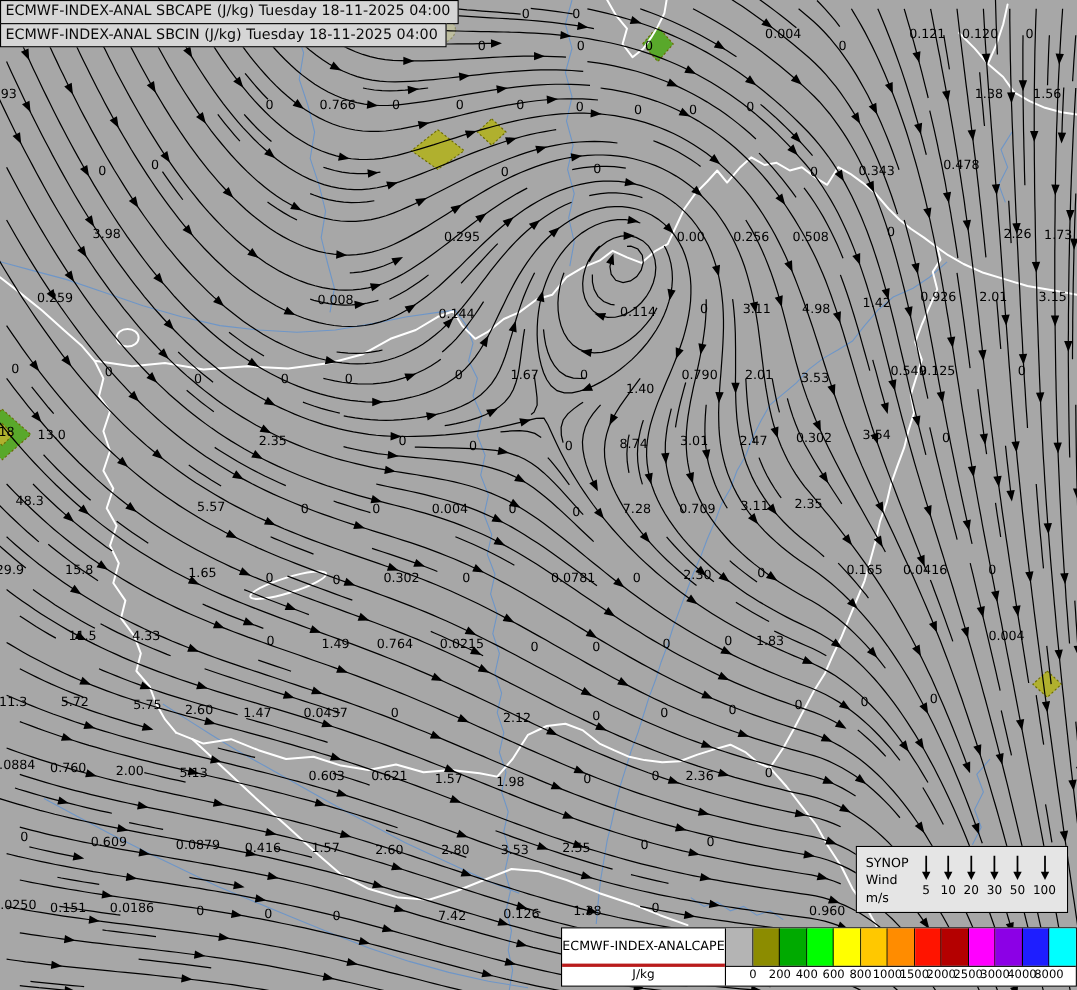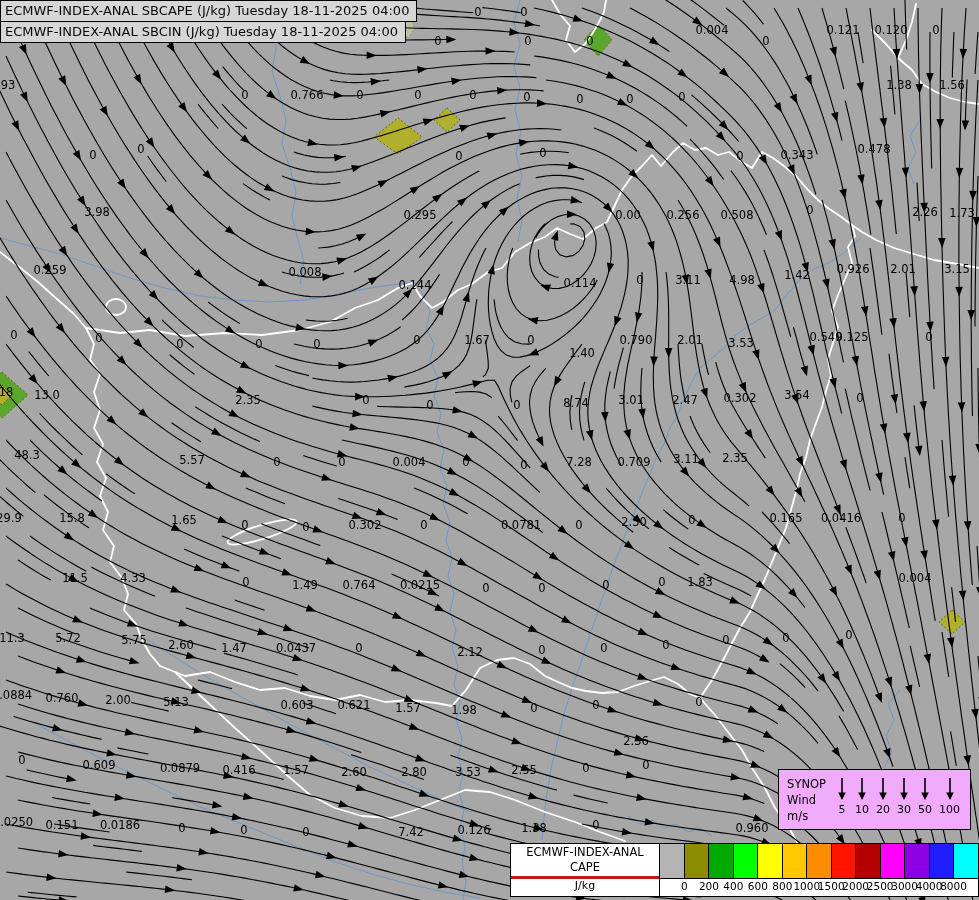--- a/index.html
+++ b/index.html
@@ -8,30 +8,30 @@
   #mapsvg{position:absolute;left:0;top:0;}
   #labels{position:absolute;left:0;top:0;width:979px;height:900px;pointer-events:none;}
   .mlabel{position:absolute;transform:translate(-50%,-50%);font-size:11.5px;color:#000;
           white-space:nowrap;line-height:1;}
   
   #titlebox{position:absolute;left:0;top:0;display:flex;flex-direction:column;align-items:flex-start;}
   .trow{background:#d6d6d6;border:1px solid #000;padding:2px 7px 3px 4px;font-size:13px;
         color:#0a0a0a;white-space:nowrap;margin-top:-1px;}
   .trow:first-child{margin-top:0;}
   
-  #windlegend{position:absolute;right:8px;bottom:70px;background:#f0abfc;border:1px solid #000;
+  #windlegend{position:absolute;right:8px;bottom:70px;background:#e5e5e5;border:1px solid #000;
               display:flex;gap:10px;padding:6px 10px 5px 8px;align-items:flex-start;}
   .wl-left{font-size:11.5px;line-height:1.4;color:#000;}
   #wind-cols{display:flex;gap:7px;padding-top:1px;}
   .wl-col{display:flex;flex-direction:column;align-items:center;gap:2px;font-size:11px;color:#000;}
   
   #capelegend{position:absolute;left:510px;right:0;bottom:3px;height:52px;background:#ffffff;
               border:1px solid #000;display:flex;}
   .cl-left{width:148px;border-right:1px solid #000;display:flex;flex-direction:column;}
-  .cl-title{flex:1;display:flex;flex-direction:column;justify-content:center;align-items:center;
+  .cl-title{flex:1;display:flex;flex-direction:row;justify-content:center;align-items:center;
             font-size:11.5px;line-height:1.3;color:#000;}
   .cl-unit{height:17px;text-align:center;font-size:11px;border-top:3px solid #b91c1c;color:#000;}
   .cl-right{flex:1;display:flex;flex-direction:column;}
   .cl-bar{flex:1;display:flex;}
   .cl-cell{flex:1;border-right:1px solid #000;}
   .cl-cell:last-child{border-right:none;}
   .cl-ticks{position:relative;height:17px;border-top:1px solid #000;font-size:10.5px;color:#000;}
   .cl-tick{position:absolute;top:1px;transform:translateX(-50%);}
 </style>
 </head>
@@ -420,21 +420,21 @@
       <span class="mlabel" style="left: 12px; top: 696px;">0.0884</span>
       <span class="mlabel" style="left: 62px; top: 699px;">0.760</span>
       <span class="mlabel" style="left: 118px; top: 701px;">2.00</span>
       <span class="mlabel" style="left: 176px; top: 703px;">5.13</span>
       <span class="mlabel" style="left: 297px; top: 706px;">0.603</span>
       <span class="mlabel" style="left: 354px; top: 706px;">0.621</span>
       <span class="mlabel" style="left: 408px; top: 709px;">1.57</span>
       <span class="mlabel" style="left: 464px; top: 711px;">1.98</span>
       <span class="mlabel" style="left: 534px; top: 709px;">0</span>
       <span class="mlabel" style="left: 596px; top: 706px;">0</span>
-      <span class="mlabel" style="left: 636px; top: 742px; text-align: right;">2.36</span>
+      <span class="mlabel" style="left: 636px; top: 706px; text-align: right;">2.36</span>
       <span class="mlabel" style="left: 699px; top: 703px;">0</span>
       <span class="mlabel" style="left: 22px; top: 761px;">0</span>
       <span class="mlabel" style="left: 99px; top: 766px;">0.609</span>
       <span class="mlabel" style="left: 180px; top: 769px;">0.0879</span>
       <span class="mlabel" style="left: 239px; top: 771px;">0.416</span>
       <span class="mlabel" style="left: 296px; top: 771px;">1.57</span>
       <span class="mlabel" style="left: 354px; top: 773px;">2.60</span>
       <span class="mlabel" style="left: 414px; top: 773px;">2.80</span>
       <span class="mlabel" style="left: 468px; top: 773px;">3.53</span>
       <span class="mlabel" style="left: 524px; top: 771px;">2.55</span>

